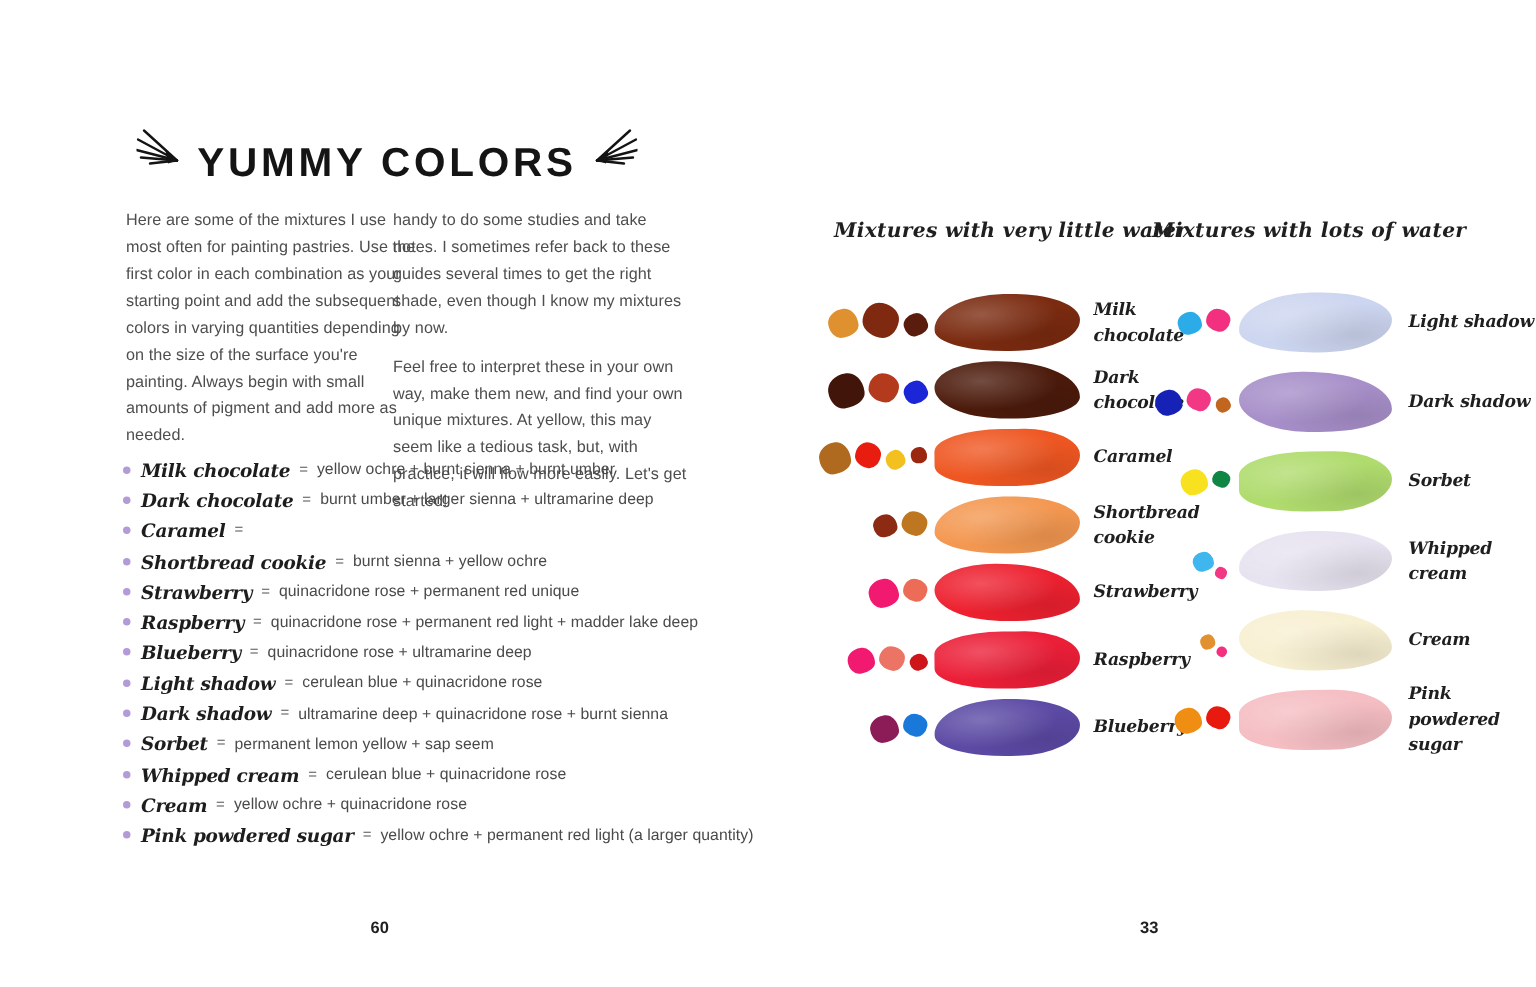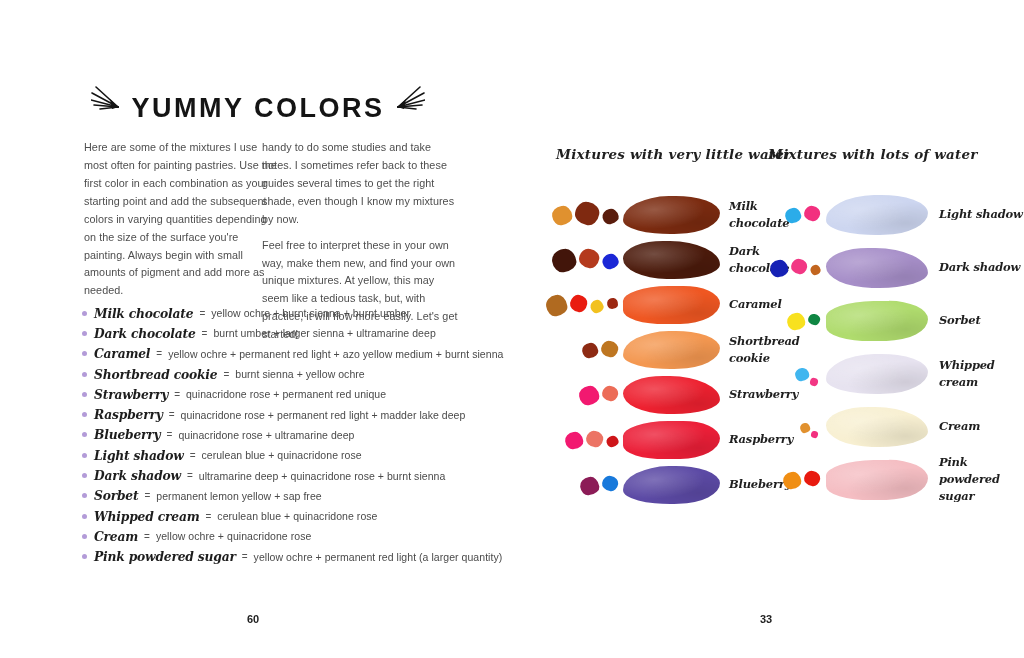--- a/index.html
+++ b/index.html
@@ -132,21 +132,20 @@
     <li>
       <span class="bullet" style="background: rgb(179, 155, 216);"></span>
       <span class="rname">Dark chocolate</span>
       <span class="rsep">=</span>
       <span class="rformula">burnt umber + larger sienna + ultramarine deep</span>
     </li>
     <li>
       <span class="bullet" style="background: rgb(179, 155, 216);"></span>
       <span class="rname">Caramel</span>
       <span class="rsep">=</span>
-      <span class="rformula">yellow ochre + permanent red light + azo yellow medium + burnt sienna</span>
     </li>
     <li>
       <span class="bullet" style="background: rgb(179, 155, 216);"></span>
       <span class="rname">Shortbread cookie</span>
       <span class="rsep">=</span>
       <span class="rformula">burnt sienna + yellow ochre</span>
     </li>
     <li>
       <span class="bullet" style="background: rgb(179, 155, 216);"></span>
       <span class="rname">Strawberry</span>
@@ -174,21 +173,21 @@
     <li>
       <span class="bullet" style="background: rgb(179, 155, 216);"></span>
       <span class="rname">Dark shadow</span>
       <span class="rsep">=</span>
       <span class="rformula">ultramarine deep + quinacridone rose + burnt sienna</span>
     </li>
     <li>
       <span class="bullet" style="background: rgb(179, 155, 216);"></span>
       <span class="rname">Sorbet</span>
       <span class="rsep">=</span>
-      <span class="rformula">permanent lemon yellow + sap free</span>
+      <span class="rformula">permanent lemon yellow + sap seem</span>
     </li>
     <li>
       <span class="bullet" style="background: rgb(179, 155, 216);"></span>
       <span class="rname">Whipped cream</span>
       <span class="rsep">=</span>
       <span class="rformula">cerulean blue + quinacridone rose</span>
     </li>
     <li>
       <span class="bullet" style="background: rgb(179, 155, 216);"></span>
       <span class="rname">Cream</span>

